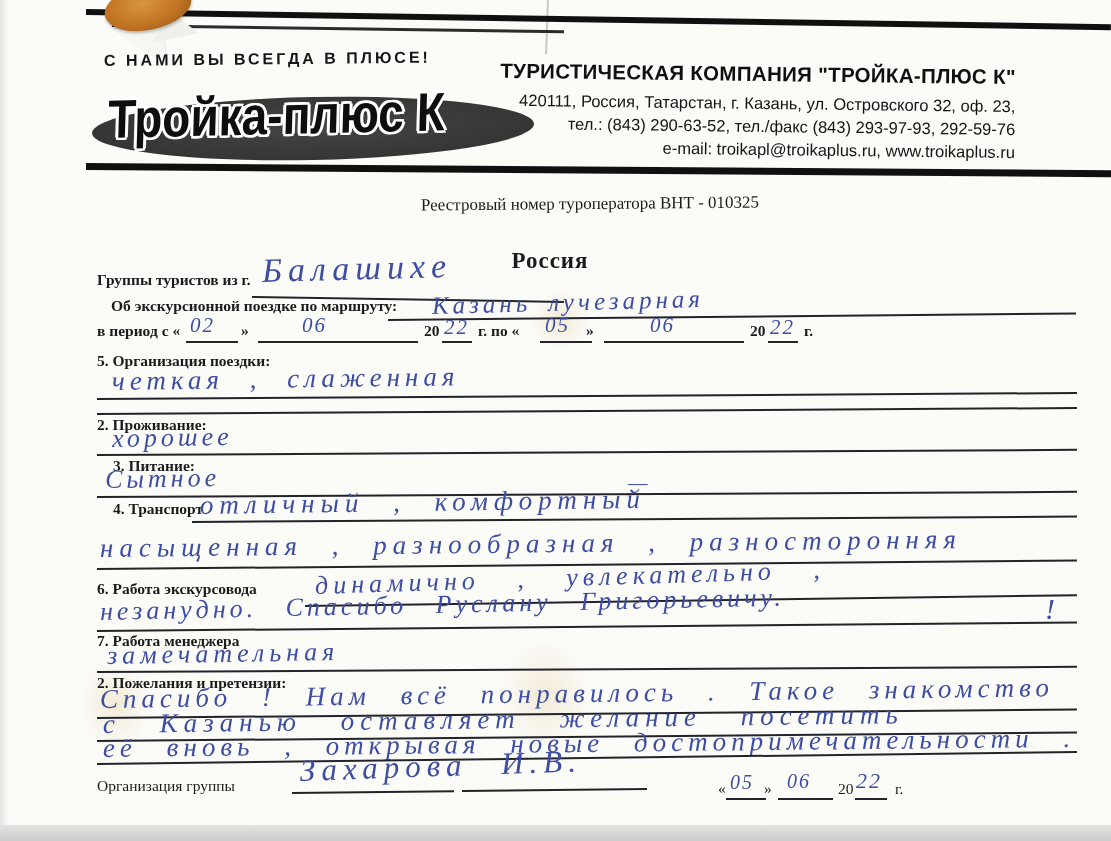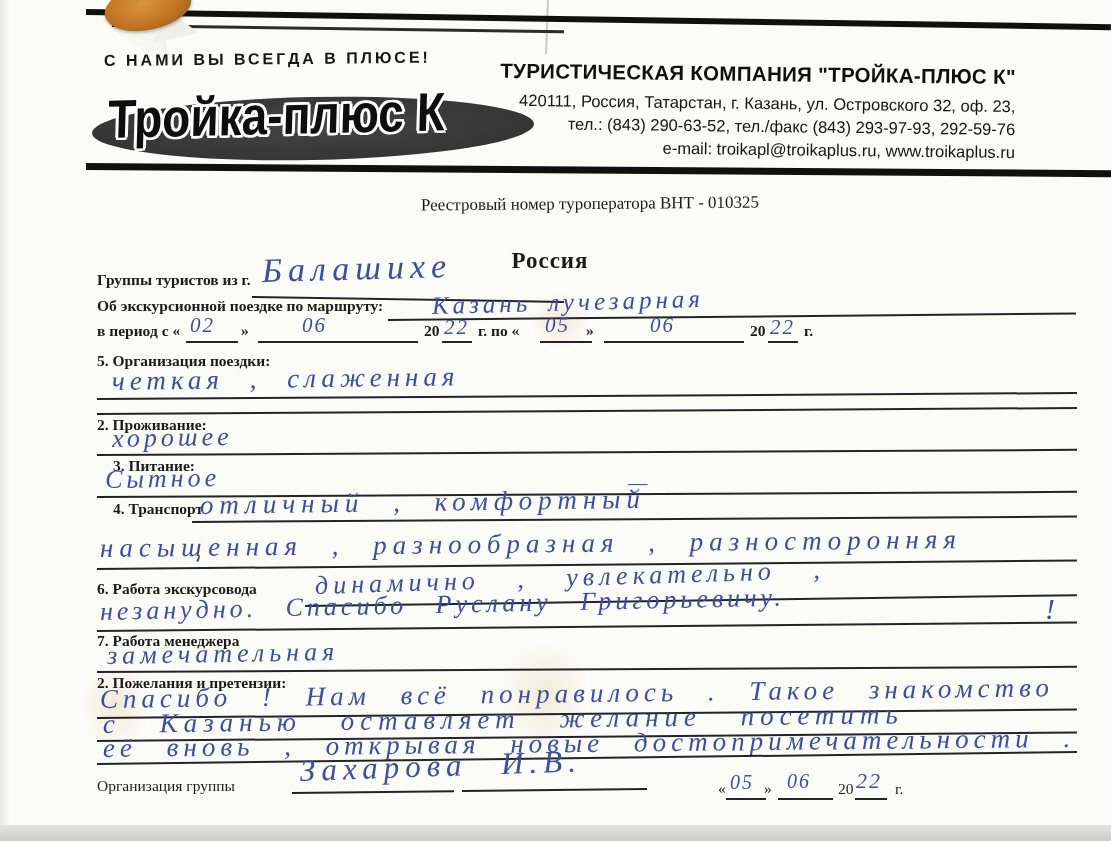--- a/index.html
+++ b/index.html
@@ -82,21 +82,21 @@
   <div class="rule thick" style="left:86px;top:163px;width:1026px;height:6.5px;transform:rotate(0.4deg);"></div>
 
   <div class="abs" style="left:310px;top:194px;width:560px;text-align:center;font-size:17px;transform:rotate(-0.5deg);transform-origin:center;">Реестровый номер туроператора ВНТ - 010325</div>
 
   <div class="abs" style="left:485px;top:248px;width:130px;text-align:center;font-weight:bold;font-size:23px;letter-spacing:1px;">Россия</div>
 
   <div class="abs lbl" style="left:97px;top:271px;">Группы туристов из г.</div>
   <div class="rule" style="left:252px;top:296px;width:312px;transform:rotate(0.9deg);"></div>
   <div class="hw" style="left:262px;top:252px;font-size:34px;letter-spacing:6px;transform:rotate(-1.5deg);">Балашихе</div>
 
-  <div class="abs lbl" style="left:97px;top:297px;">Об экскурсионной поездке по маршруту:</div>
+  <div class="abs lbl" style="left:111px;top:297px;">Об экскурсионной поездке по маршруту:</div>
   <div class="rule" style="left:388px;top:319px;width:688px;transform:rotate(-0.55deg);"></div>
   <div class="hw" style="left:432px;top:292px;font-size:25px;letter-spacing:4px;transform:rotate(-1.5deg);">Казань лучезарная</div>
 
   <div class="abs lbl" style="left:97px;top:322px;">в период с «</div>
   <div class="hw" style="left:190px;top:313px;font-size:21px;">02</div>
   <div class="rule" style="left:186px;top:341px;width:52px;"></div>
   <div class="abs lbl" style="left:241px;top:322px;">»</div>
   <div class="rule" style="left:258px;top:341px;width:160px;"></div>
   <div class="hw" style="left:302px;top:313px;font-size:21px;">06</div>
   <div class="abs lbl" style="left:424px;top:322px;">20</div>

